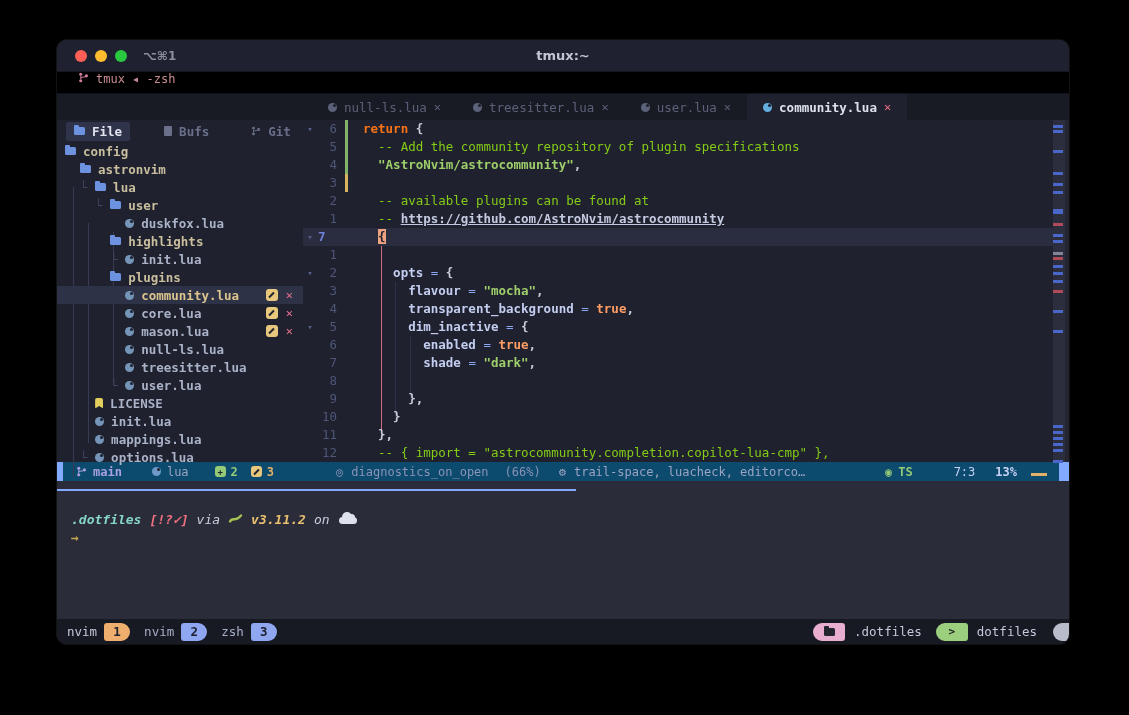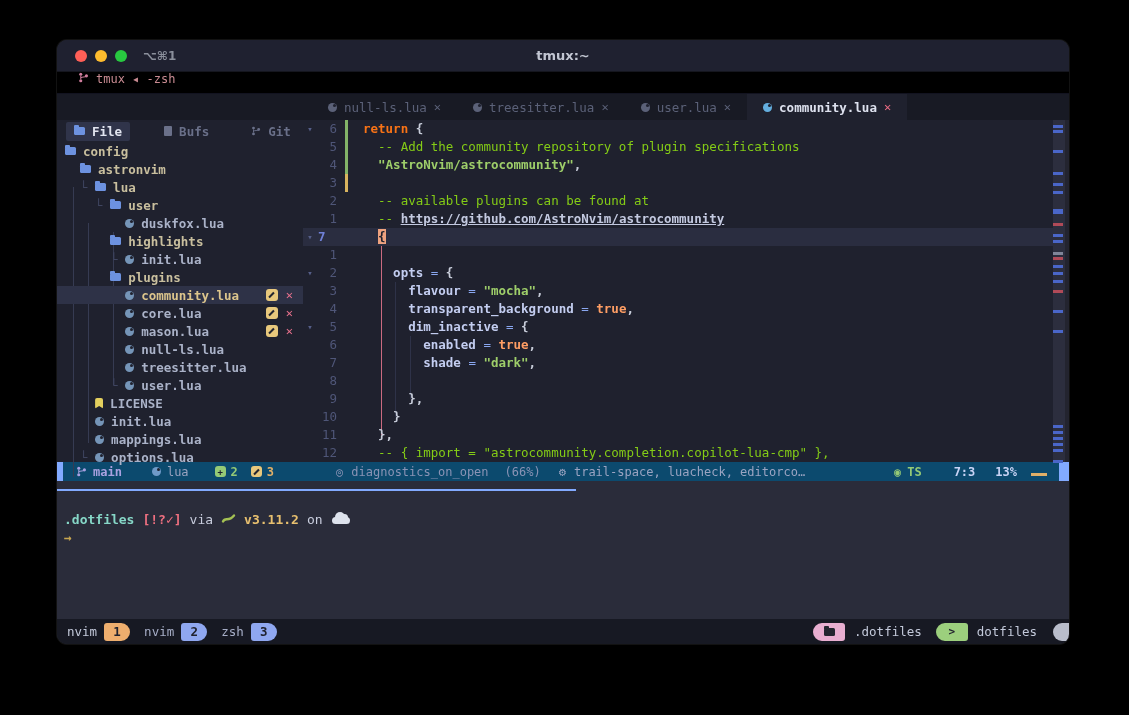--- a/index.html
+++ b/index.html
@@ -126,29 +126,29 @@
   .gbadge { width:11px; height:11px; border-radius:3px; display:inline-flex;
             align-items:center; justify-content:center; color:#1e2030; font-size:9px;
             font-weight:bold; }
   .gbadge.add { background:#95ca76; }
   .gcount.add { color:#95ca76; font-weight:bold; margin-right:8px; }
   .gcount.chg { color:#e0af68; font-weight:bold; }
   .sl-lsp { display:flex; align-items:center; gap:8px; margin-left:62px; color:#8a93b5; }
   .sl-tools { display:flex; align-items:center; gap:8px; margin-left:18px; color:#9ba4c2; }
   .sl-right { margin-left:auto; display:flex; align-items:center; }
   .sl-ts { color:#95ca76; font-weight:bold; display:flex; gap:6px; align-items:center; }
-  .sl-pos { color:#c8d3f5; font-weight:bold; margin-left:32px; }
+  .sl-pos { color:#c8d3f5; font-weight:normal; margin-left:41px; }
   .sl-pct { color:#c8d3f5; font-weight:bold; margin-left:20px; }
   .sl-caret { width:16px; height:3px; background:#e0af68; margin:6px 0 0 14px; }
   .sl-block { width:10px; height:19px; background:#82aaff; margin-left:12px; }
 
   
   .paneborder { position:absolute; left:0; top:449px; width:519px; height:2px;
                 background:#82aaff; }
-  .shell { position:absolute; left:7px; top:471px; font-size:13px; line-height:18px; }
+  .shell { position:absolute; left:14px; top:471px; font-size:13px; line-height:18px;font-style:italic; }
   .p-dir { color:#86d7c7; font-weight:bold; }
   .p-git { color:#ef7080; font-weight:bold; margin-left:8px; }
   .p-via, .p-on { color:#c9cede; margin-left:8px; }
   .p-py { color:#e8c06f; font-weight:bold; margin-left:8px; }
   .p-snake { margin-left:8px; }
   .cloud { width:18px; height:7px; background:#dde2ec; border-radius:6px;
            position:relative; display:inline-block; margin-left:9px; }
   .cloud::before { content:""; position:absolute; width:10px; height:10px;
                    background:inherit; border-radius:50%; top:-5px; left:3px; }
   .cloud::after { content:""; position:absolute; width:7px; height:7px;

